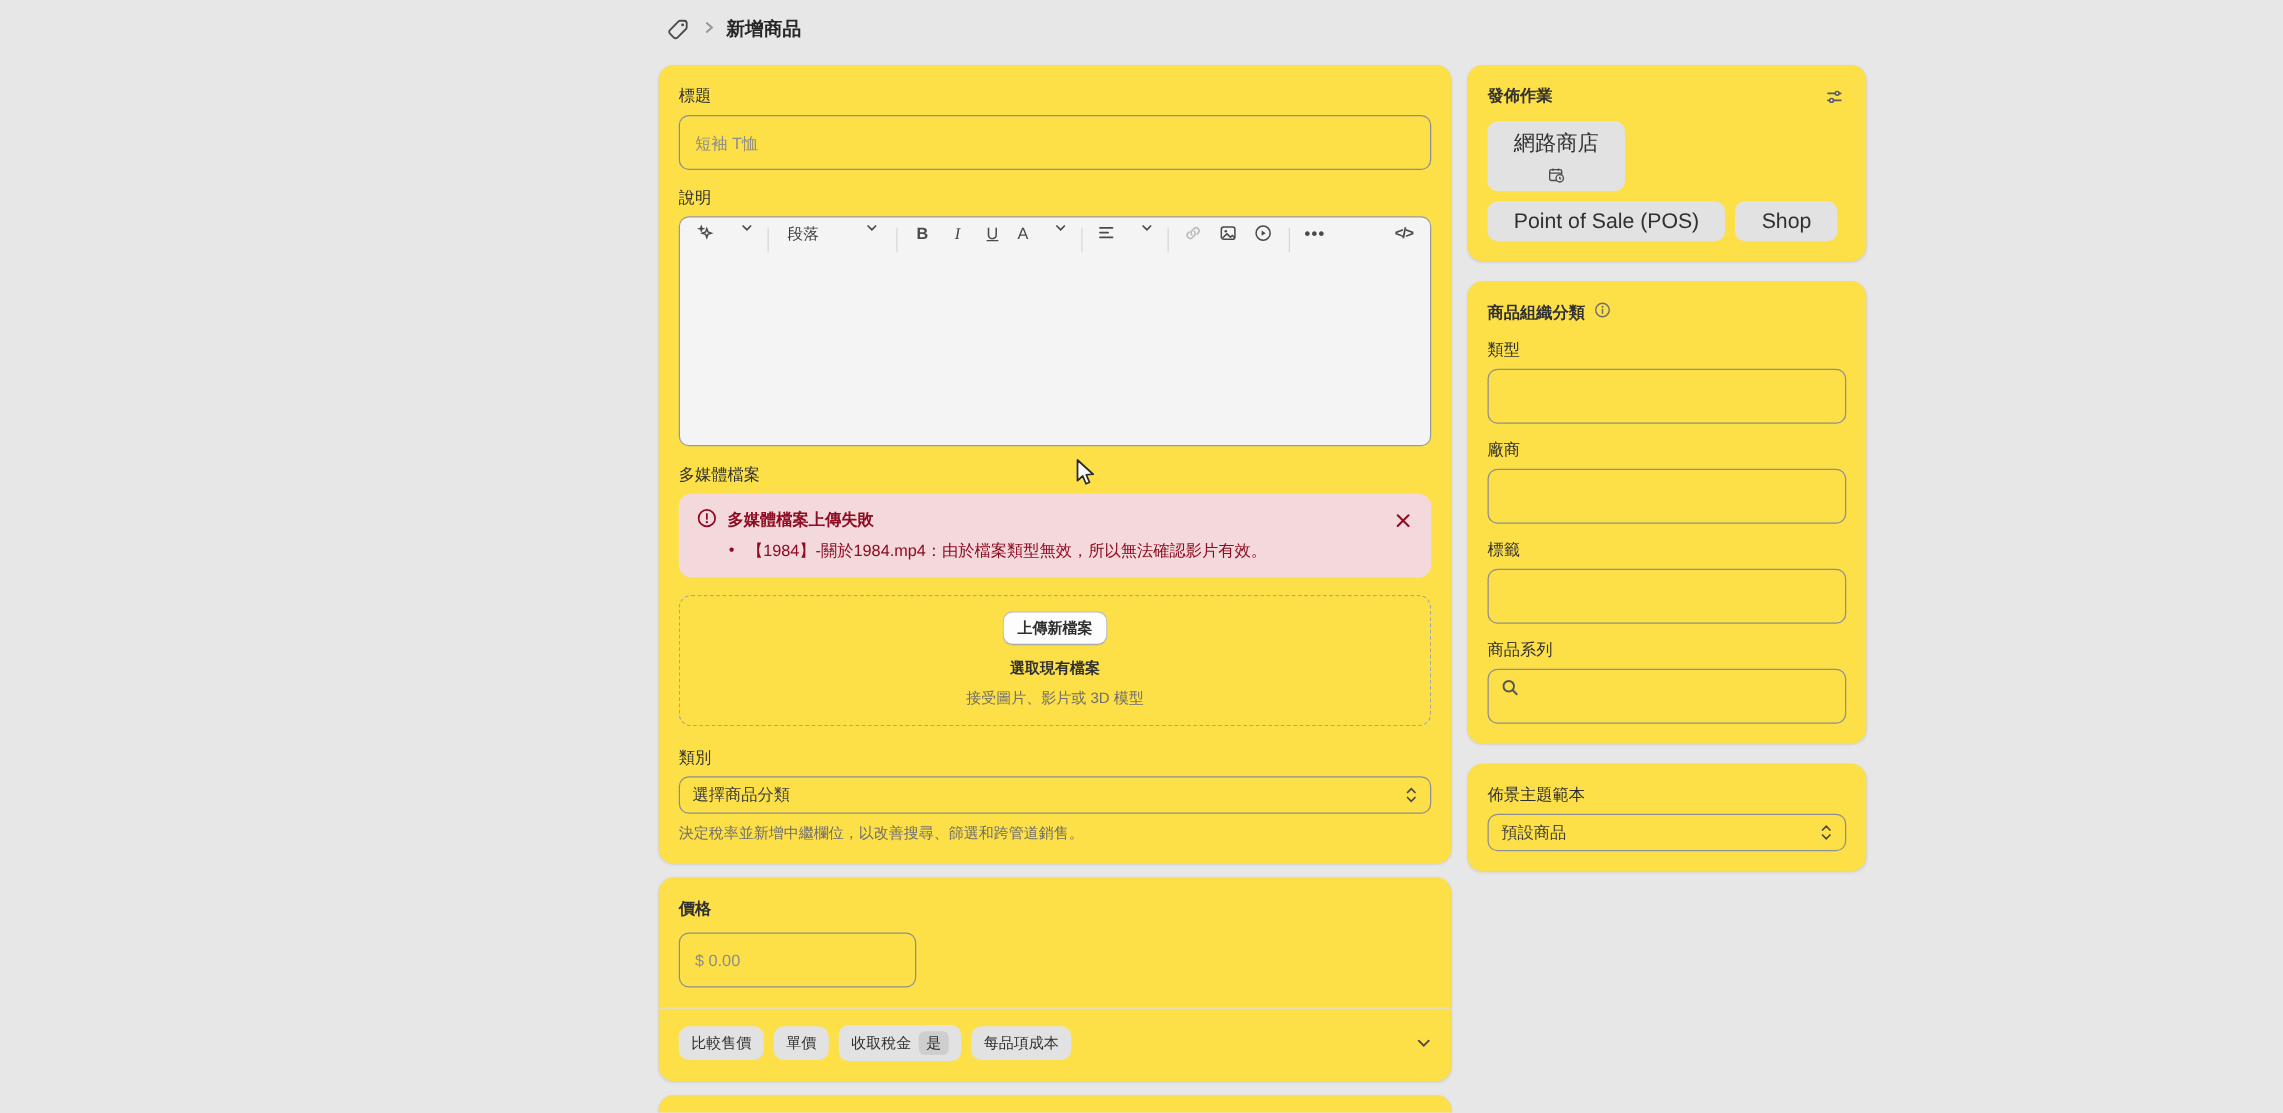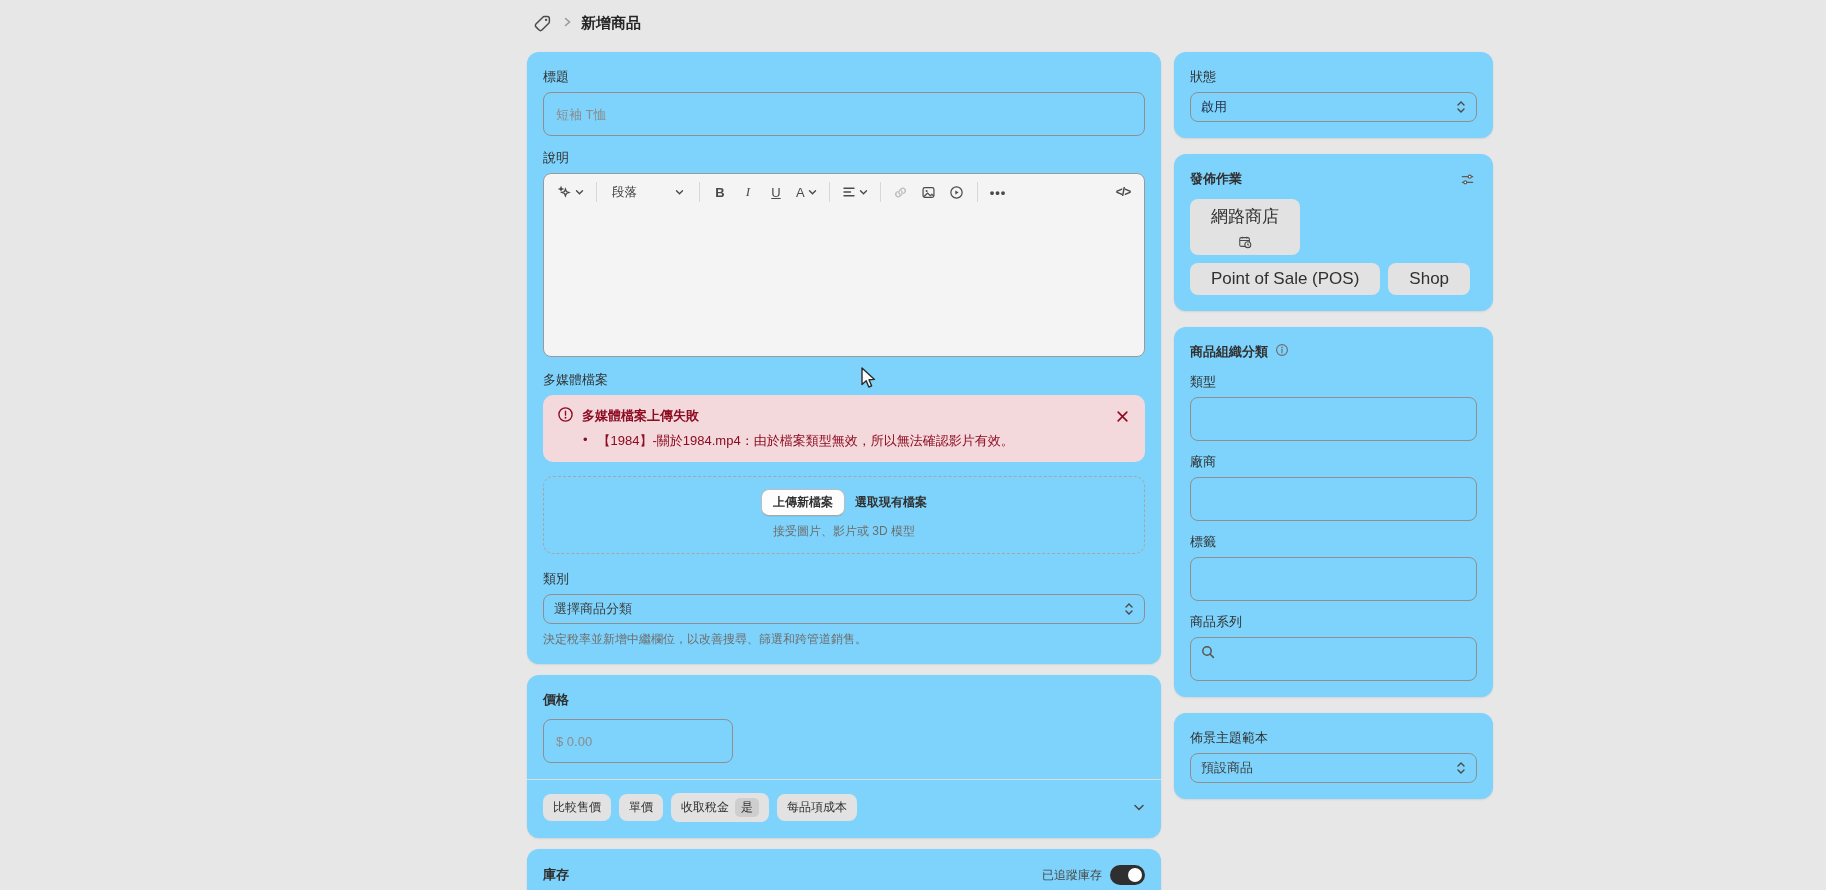--- a/index.html
+++ b/index.html
@@ -9,36 +9,36 @@
     font-family:"Liberation Sans", sans-serif;
     color:#303030; font-size:13px;
     position:relative;
   }
   .breadcrumb { position:absolute; left:531px; top:12px; display:flex; align-items:center; gap:9px; }
   .breadcrumb .crumb-title { font-size:15px; font-weight:700; color:#262626; }
   .layout { position:absolute; left:527px; top:52px; display:flex; gap:13px; }
   .main-col { width:634px; display:flex; flex-direction:column; gap:11px; }
   .side-col { width:319px; display:flex; flex-direction:column; gap:16px; }
   .card {
-    background:#7dd3fc; border-radius:12px; padding:16px;
+    background:#fde047; border-radius:12px; padding:16px;
     box-shadow:0 1px 2px rgba(0,0,0,.08), 0 0 0 .5px rgba(0,0,0,.02);
   }
   .field-label { display:block; font-size:13px; color:#303030; margin-bottom:6px; }
   .card h2 { font-size:13px; font-weight:700; color:#303030; }
   .text-input {
     width:100%; height:44px; border:1px solid #8f8f8f; border-radius:8px;
     background:transparent; padding:0 12px; font-size:13px; color:#303030;
     font-family:"Liberation Sans", sans-serif; outline:none;
   }
   .text-input::placeholder { color:#8c8c8c; }
   
   .editor { border:1px solid #9a9a9a; border-radius:8px; margin-bottom:14px; background:#f4f4f4; }
   .toolbar { display:flex; align-items:center; gap:2px; padding:5px 8px; height:36px; }
   .tbtn {
-    display:flex; align-items:center; justify-content:center; gap:3px;
+    display:flex; align-items:flex-start; justify-content:center; gap:21px;
     min-width:26px; height:26px; padding:0 5px; border:none; background:transparent;
     border-radius:6px; color:#4a4a4a; font-size:13px; cursor:pointer;
     font-family:"Liberation Sans", sans-serif;
   }
   .tbtn.is-bold { font-weight:700; }
   .tbtn.is-italic { font-style:italic; font-family:"Liberation Serif", serif; }
   .tbtn.is-underline { text-decoration:underline; }
   .tbtn.is-disabled { color:#b9b9b9; }
   .t-sep { width:1px; height:20px; background:#d8d8d8; margin:0 5px; }
   .t-spacer { flex:1; }
@@ -47,21 +47,21 @@
   .code-glyph { font-size:12px; font-weight:600; letter-spacing:-1px; }
   
   .banner { background:#f3d8dc; border-radius:10px; padding:11px 14px 12px; margin-bottom:14px; }
   .banner-head { display:flex; align-items:center; gap:8px; }
   .banner-title { font-weight:700; font-size:13px; color:#8e0b21; }
   .banner-spacer { flex:1; }
   .banner-bullet { display:flex; gap:10px; padding-left:26px; margin-top:6px; color:#8e0b21; font-size:13px; }
   .close-btn { border:none; background:transparent; cursor:pointer; padding:2px; display:flex; }
   
   .upload-box { border:1px dashed #a6a6a6; border-radius:10px; padding:12px 0 13px; text-align:center; margin-bottom:16px; }
-  .upload-row { display:flex; justify-content:center; align-items:center; gap:10px; }
+  .upload-row { display:flex; align-items:center; gap:10px;flex-direction:column; }
   .btn-secondary {
     background:#fdfdfd; border:1px solid #bdbdbd; border-bottom-color:#a8a8a8;
     border-radius:8px; padding:4px 11px; font-size:12px; font-weight:600; color:#303030;
     cursor:pointer; box-shadow:0 1px 0 rgba(0,0,0,.05); font-family:"Liberation Sans", sans-serif;
   }
   .btn-plain { background:transparent; border:none; font-size:12px; font-weight:600; color:#303030; cursor:pointer; font-family:"Liberation Sans", sans-serif; }
   .upload-hint { margin-top:7px; font-size:12px; color:#6e6e6e; }
   
   .select-box {
     display:flex; align-items:center; justify-content:space-between;
@@ -264,30 +264,20 @@
         <div class="toggle">
             <div class="knob"></div>
           </div>
       </div>
       <div class="partial-input"></div>
     </div>
   </div>
 
   <div class="side-col">
 
-    <div class="card">
-      <label class="field-label">狀態</label>
-      <div class="select-box">
-        <span style="color:#26324d;">啟用</span>
-        <svg width="10" height="14" viewBox="0 0 10 14" fill="none" stroke="#4a4a4a" stroke-width="1.4" stroke-linecap="round">
-          <path d="M2 5 L5 2 L8 5"></path>
-            <path d="M2 9 L5 12 L8 9"></path>
-        </svg>
-      </div>
-    </div>
 
     <div class="card">
       <div class="side-head">
         <h2>發佈作業</h2>
         <button class="icon-btn">
           <svg width="15" height="15" viewBox="0 0 16 16" fill="none" stroke="#5c5c5c" stroke-width="1.4" stroke-linecap="round">
             <path d="M2.5 5 H13.5"></path>
               <circle cx="10.4" cy="5" r="1.6" fill="#f4f4f4"></circle>
             <path d="M2.5 11 H13.5"></path>
               <circle cx="5.6" cy="11" r="1.6" fill="#f4f4f4"></circle>

